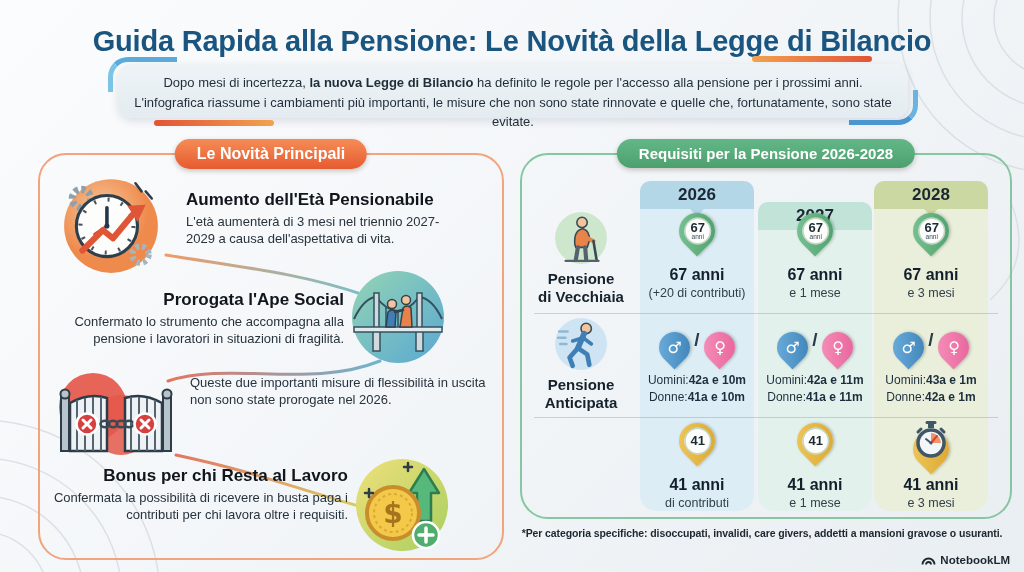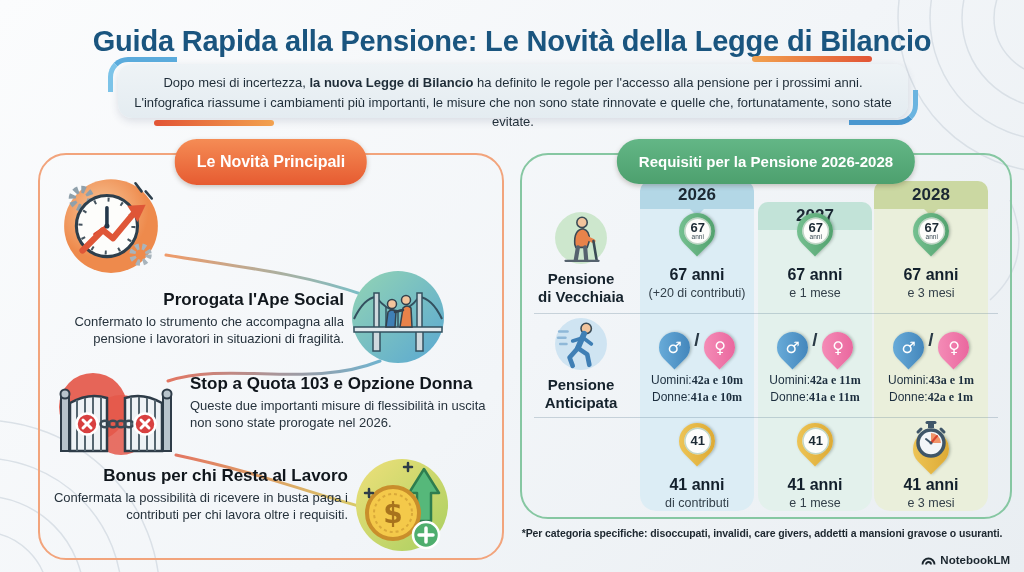--- a/index.html
+++ b/index.html
@@ -17,21 +17,21 @@
   .acc{position:absolute;display:block;}
   .acc.tl{left:-10px;top:-7px;width:64px;height:30px;border-top:5px solid #5aabdc;border-left:5px solid #7cc3e8;border-top-left-radius:20px;}
   .acc.br{right:-10px;bottom:-7px;width:64px;height:30px;border-bottom:5px solid #4a97cf;border-right:5px solid #6ab4e0;border-bottom-right-radius:20px;}
   .acc.tr{right:36px;top:-8px;width:120px;height:6px;border-radius:3px;background:linear-gradient(90deg,#f2a24f,#e25435);}
   .acc.bl{left:36px;bottom:-8px;width:120px;height:6px;border-radius:3px;background:linear-gradient(90deg,#e25435,#f2a24f);}
 
   
   .panel{position:absolute;border-radius:28px;}
   .panel.left{left:38px;top:153px;width:462px;height:403px;border:2px solid #f2a47c;}
   .panel.right{left:520px;top:153px;width:488px;height:362px;border:2px solid #86c7a2;}
-  .badge{position:absolute;top:-16px;left:50%;transform:translateX(-50%);padding:14px 22px;
+  .badge{position:absolute;top:-16px;left:50%;transform:translateX(-50%);padding:6px 22px;
     border-radius:22px;color:#fff;font-weight:bold;white-space:nowrap;z-index:5;box-shadow:0 2px 5px rgba(60,40,20,.25);}
   .badge.orange{font-size:16px;background:linear-gradient(180deg,#f58c55,#e65b31);}
   .badge.green{font-size:15px;background:linear-gradient(180deg,#63b686,#4da06e);}
 
   
   .connectors{position:absolute;inset:0;width:100%;height:100%;}
   .lp-icon{position:absolute;}
   .i1{left:18px;top:16px;width:106px;height:106px;}
   .i2{left:308px;top:112px;width:100px;height:100px;}
   .i3{left:12px;top:212px;width:128px;height:96px;}
@@ -61,21 +61,21 @@
   .rowlab{position:absolute;left:6px;width:106px;text-align:center;z-index:4;}
   .rowlab.r1{top:56px;} .rowlab.r2{top:162px;} .rowlab.r3{top:266px;}
   .row-icon{width:54px;height:54px;margin:0 auto 5px;}
   .rl{font-weight:bold;font-size:15px;line-height:1.18;color:#15222c;}
 
   .cell{position:absolute;width:114px;display:flex;flex-direction:column;align-items:center;z-index:4;}
   .cell.r1{top:58px;} .cell.r2{top:167px;} .cell.r3{top:268px;}
   .cmain{font-weight:bold;font-size:16px;color:#13202c;margin-top:3px;}
   .csub{font-size:12.5px;color:#33404a;margin-top:2px;}
   .gline{font-size:12px;color:#1c2e3e;line-height:1.4;white-space:nowrap;}
-  .gline b{margin-left:0;font-family:Liberation Serif, serif;}
+  .gline b{margin-left:0;}
 
   
   .pinwrap{height:50px;display:flex;justify-content:center;width:100%;}
   .pin{width:36px;height:36px;border-radius:50% 50% 50% 0;transform:rotate(-45deg);
     box-shadow:1px 1px 3px rgba(30,50,40,.3);display:flex;align-items:center;justify-content:center;flex:none;}
   .pin.green{background:linear-gradient(135deg,#7cc697,#4c9c68);}
   .pin.yellow{background:linear-gradient(135deg,#f0c95c,#daa52e);}
   .pin.blue{background:linear-gradient(135deg,#6fb2de,#3c7fb6);}
   .pin.pink{background:linear-gradient(135deg,#f693bb,#e8609a);}
   .pin .inner{width:27px;height:27px;border-radius:50%;background:#fdfdfb;transform:rotate(45deg);
@@ -164,20 +164,24 @@
         <circle cx="48" cy="54" r="30" fill="#fdfdfb" stroke="#2e3f4c" stroke-width="3"></circle>
         <circle cx="48" cy="54" r="26" fill="none" stroke="#44535e" stroke-width="4" stroke-dasharray="2 11.6"></circle>
         <line x1="48" y1="54" x2="48" y2="36" stroke="#23374a" stroke-width="3.5" stroke-linecap="round"></line>
         <line x1="48" y1="54" x2="36" y2="62" stroke="#d8442e" stroke-width="3" stroke-linecap="round"></line>
         <circle cx="48" cy="54" r="2.5" fill="#23374a"></circle>
         <path d="M24 78 L44 58 L54 66 L74 42" stroke="#df5637" stroke-width="6" fill="none" stroke-linecap="round" stroke-linejoin="round"></path>
         <polygon points="68,34 86,33 78,50" fill="#df5637"></polygon>
         <line x1="76" y1="12" x2="82" y2="20" stroke="#2e3f4c" stroke-width="2.5" stroke-linecap="round"></line>
         <line x1="86" y1="20" x2="92" y2="27" stroke="#2e3f4c" stroke-width="2.5" stroke-linecap="round"></line>
       </svg>
+    </div>
+    <div class="lp-text t1">
+      <h3>Aumento dell'Età Pensionabile</h3>
+      <p>L'età aumenterà di 3 mesi nel triennio 2027-2029 a causa dell'aspettativa di vita.</p>
     </div>
 
     <div class="lp-text t2">
       <h3>Prorogata l'Ape Social</h3>
       <p>Confermato lo strumento che accompagna alla pensione i lavoratori in situazioni di fragilità.</p>
     </div>
     <div class="lp-icon i2">
       <svg viewBox="0 0 100 100" width="100" height="100">
         <defs>
             <linearGradient id="gTe" x1="0" y1="0" x2="1" y2="1">
@@ -233,21 +237,20 @@
         </g>
         <circle cx="34" cy="57" r="10.5" fill="#d84040" stroke="#fff" stroke-width="2.5"></circle>
         <line x1="30" y1="53" x2="38" y2="61" stroke="#fff" stroke-width="3" stroke-linecap="round"></line>
         <line x1="38" y1="53" x2="30" y2="61" stroke="#fff" stroke-width="3" stroke-linecap="round"></line>
         <circle cx="92" cy="57" r="10.5" fill="#d84040" stroke="#fff" stroke-width="2.5"></circle>
         <line x1="88" y1="53" x2="96" y2="61" stroke="#fff" stroke-width="3" stroke-linecap="round"></line>
         <line x1="96" y1="53" x2="88" y2="61" stroke="#fff" stroke-width="3" stroke-linecap="round"></line>
       </svg>
     </div>
     <div class="lp-text t3">
-      <h3>Stop a Quota 103 e Opzione Donna</h3>
       <p>Queste due importanti misure di flessibilità in uscita non sono state prorogate nel 2026.</p>
     </div>
 
     <div class="lp-text t4">
       <h3>Bonus per chi Resta al Lavoro</h3>
       <p>Confermata la possibilità di ricevere in busta paga i contributi per chi lavora oltre i requisiti.</p>
     </div>
     <div class="lp-icon i4">
       <svg viewBox="0 0 100 100" width="100" height="100">
         <defs>

